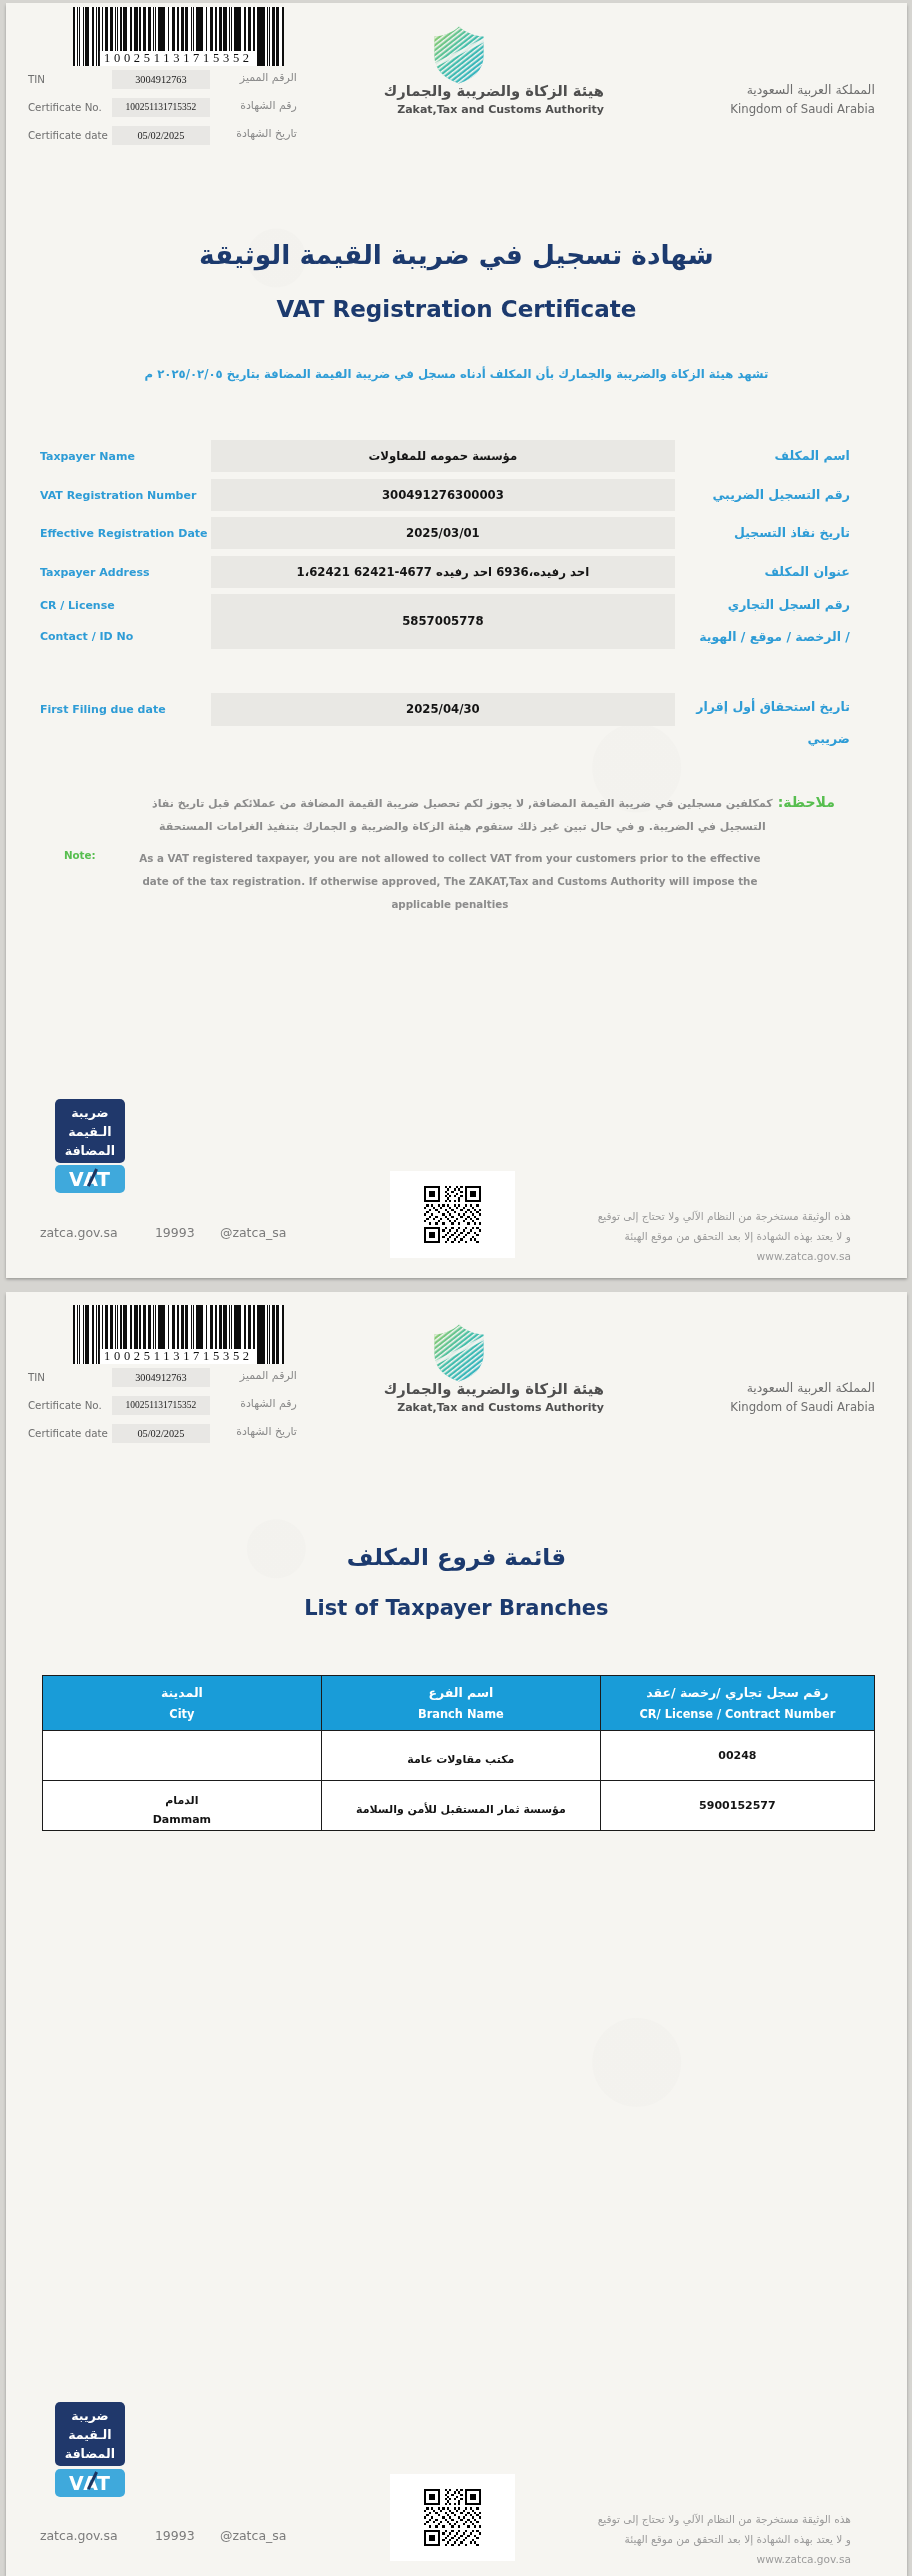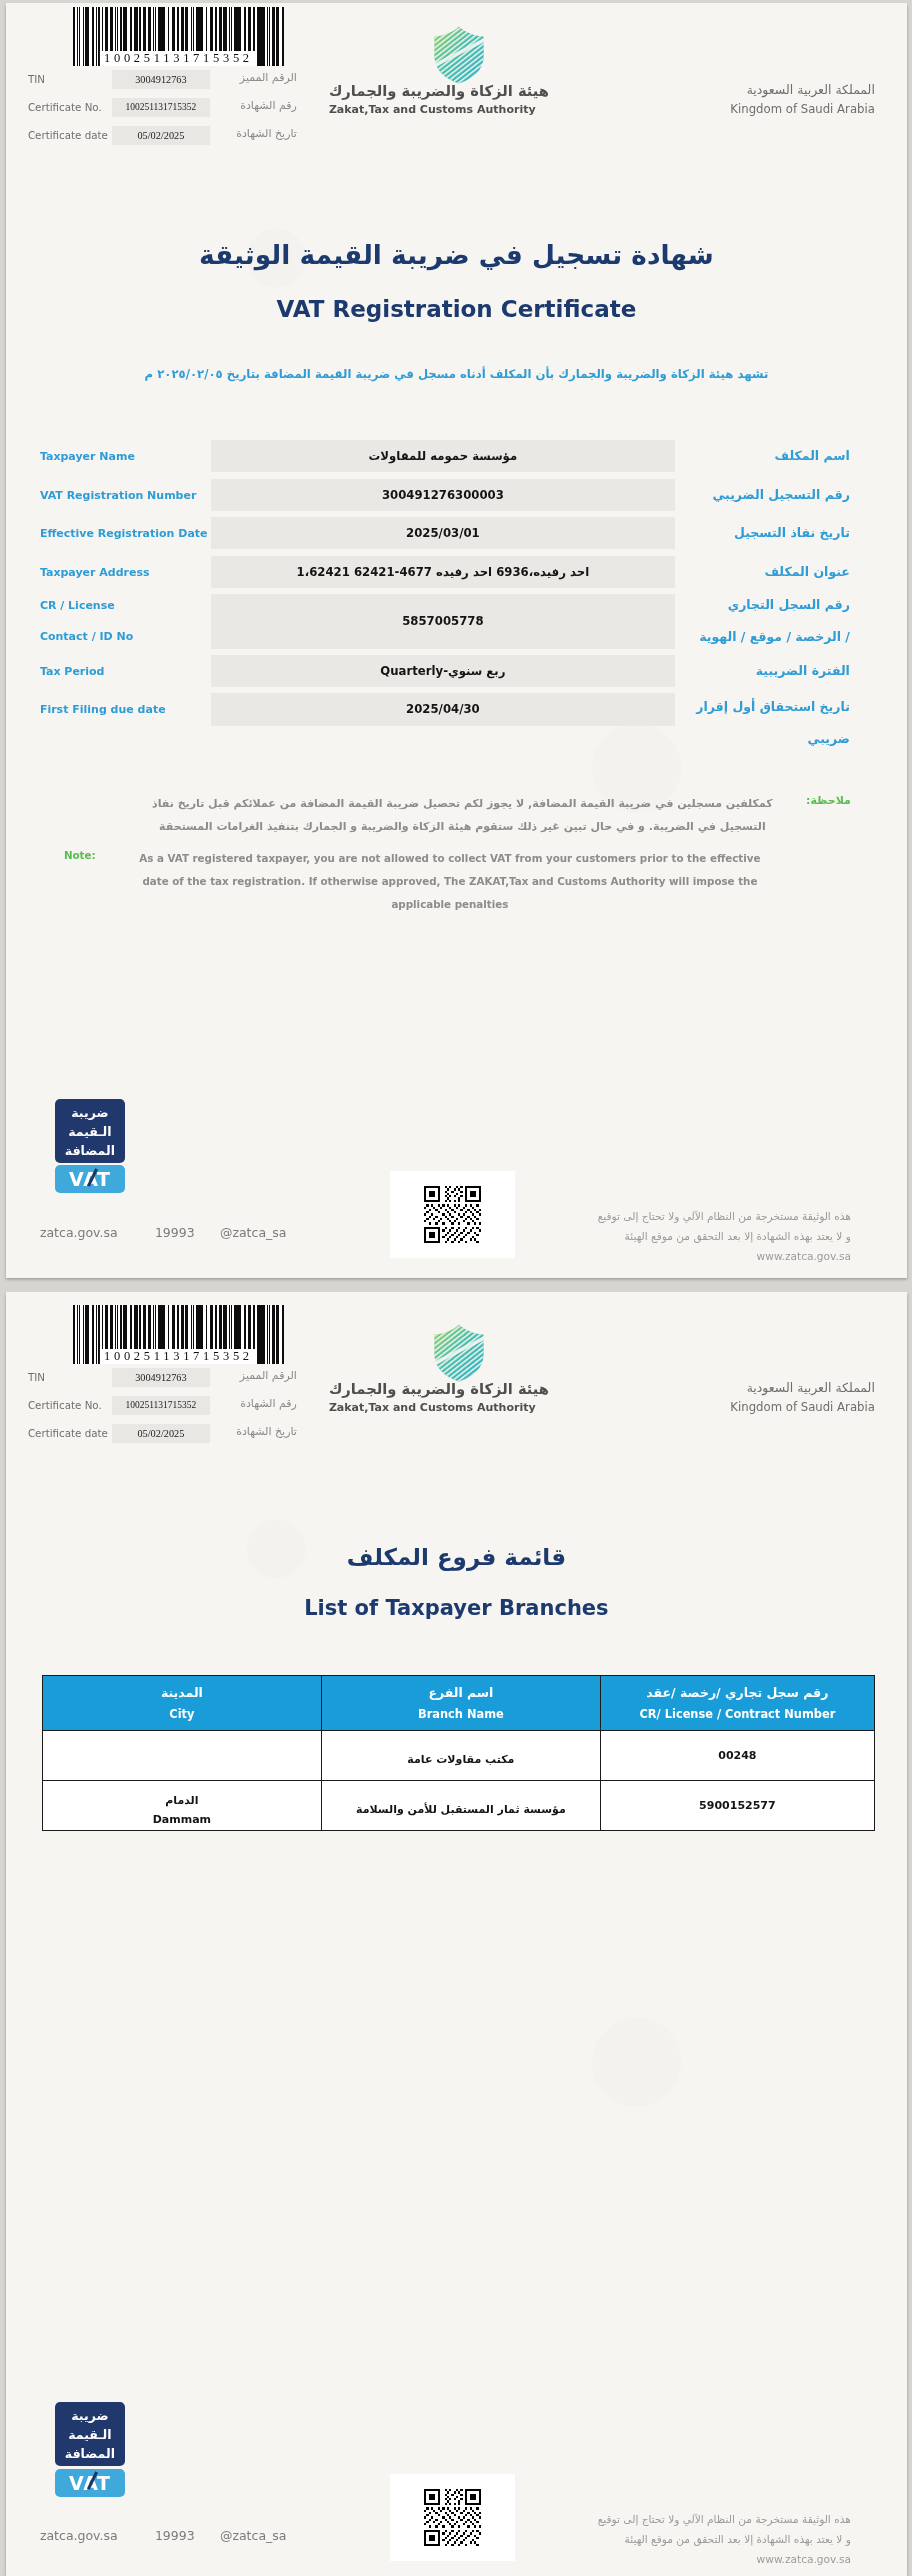--- a/index.html
+++ b/index.html
@@ -37,21 +37,21 @@
   .hdr-row{position:absolute;left:0;height:19px;width:308px;}
   .hdr-row.r1{top:67px;} .hdr-row.r2{top:95px;} .hdr-row.r3{top:123px;}
   .hdr-label-en{position:absolute;left:22px;top:2.9px;font-size:10.3px;color:#6f6f6f;}
   .hdr-value{
     position:absolute;left:106px;top:0;width:98px;height:19px;background:#e8e7e4;
     display:flex;align-items:center;justify-content:center;
     font-family:"Liberation Serif","DejaVu Serif",serif;font-size:10.3px;color:#1c1c1c;
   }
   .hdr-label-ar{position:absolute;left:210px;width:81px;top:1.5px;font-size:11px;color:#8a8a8a;text-align:right;direction:rtl;}
   .shield{position:absolute;left:425px;top:22px;width:56px;height:60px;}
-  .authority{position:absolute;left:323px;top:79px;width:257px;text-align:left;color:#4f4f4f;}
+  .authority{position:absolute;left:341px;top:79px;width:257px;text-align:right;color:#4f4f4f;}
   .authority .ar{font-size:14.7px;font-weight:bold;direction:rtl;}
   .authority .en{font-size:11px;font-weight:bold;margin-top:4.4px;}
   .kingdom{position:absolute;right:32px;top:79px;text-align:right;color:#6e6e6e;}
   .kingdom .ar{font-size:12.5px;direction:rtl;}
   .kingdom .en{font-size:11.7px;margin-top:5.1px;}
 
   
   .title-ar{position:absolute;left:0;right:0;top:236px;text-align:center;font-size:26.4px;font-weight:bold;color:#1c3a6e;direction:rtl;}
   .title-en{position:absolute;left:0;right:0;top:293px;text-align:center;font-size:23px;font-weight:bold;color:#1c3a6e;}
   .stmt-ar{position:absolute;left:0;right:0;top:364px;text-align:center;font-size:11.7px;font-weight:bold;color:#2e9cd6;direction:rtl;}
@@ -68,21 +68,21 @@
     display:flex;align-items:center;justify-content:center;
     font-size:11.7px;font-weight:bold;color:#141414;text-align:center;
   }
   .f-label-ar{
     position:absolute;right:57px;top:50%;transform:translateY(-50%);
     font-size:12.5px;font-weight:bold;color:#2e9cd6;text-align:right;direction:rtl;line-height:32px;max-width:183px;
   }
   .f-label-ar.wrap{width:169px;top:-1.5px;transform:none;}
 
   
-  .note-ar-label{position:absolute;right:56px;top:791px;font-size:11px;font-weight:bold;color:#57be4f;direction:rtl;}
+  .note-ar-label{position:absolute;right:72px;top:791px;font-size:14px;font-weight:bold;color:#57be4f;direction:rtl;}
   .note-ar-text{position:absolute;left:141px;width:631px;top:789px;text-align:center;font-size:11px;font-weight:bold;color:#8c8c8c;direction:rtl;line-height:23px;}
   .note-en-label{position:absolute;left:58px;top:846px;font-size:10.3px;font-weight:bold;color:#57be4f;}
   .note-en-text{position:absolute;left:119px;width:650px;top:844px;text-align:center;font-size:10.3px;font-weight:bold;color:#8c8c8c;line-height:23px;}
 
   
   .footer{position:absolute;left:0;right:0;height:169px;}
   .page--one .footer{top:1096px;}
   .page--two .footer{top:1110px;}
   .vat-logo{position:absolute;left:49px;top:0;width:70px;}
   .vat-logo-top{
@@ -216,27 +216,20 @@
       <div>CR / License</div>
       <div>Contact / ID No</div>
     </div>
     <div class="f-value">
         <span>5857005778</span>
       </div>
     <div class="f-label-ar">
       <div>رقم السجل التجاري</div>
       <div>/ الرخصة / موقع / الهوية</div>
     </div>
-  </div>
-  <div class="frow" style="top:652px;height:32px;">
-    <div class="f-label-en">Tax Period</div>
-    <div class="f-value">
-        <span dir="rtl">ربع سنوي-Quarterly</span>
-      </div>
-    <div class="f-label-ar">الفترة الضريبية</div>
   </div>
   <div class="frow" style="top:690px;height:33px;">
     <div class="f-label-en">First Filing due date</div>
     <div class="f-value">
         <span>2025/04/30</span>
       </div>
     <div class="f-label-ar wrap">تاريخ استحقاق أول إقرار ضريبي</div>
   </div>
 
   <div class="note-ar-label">ملاحظة:</div>

